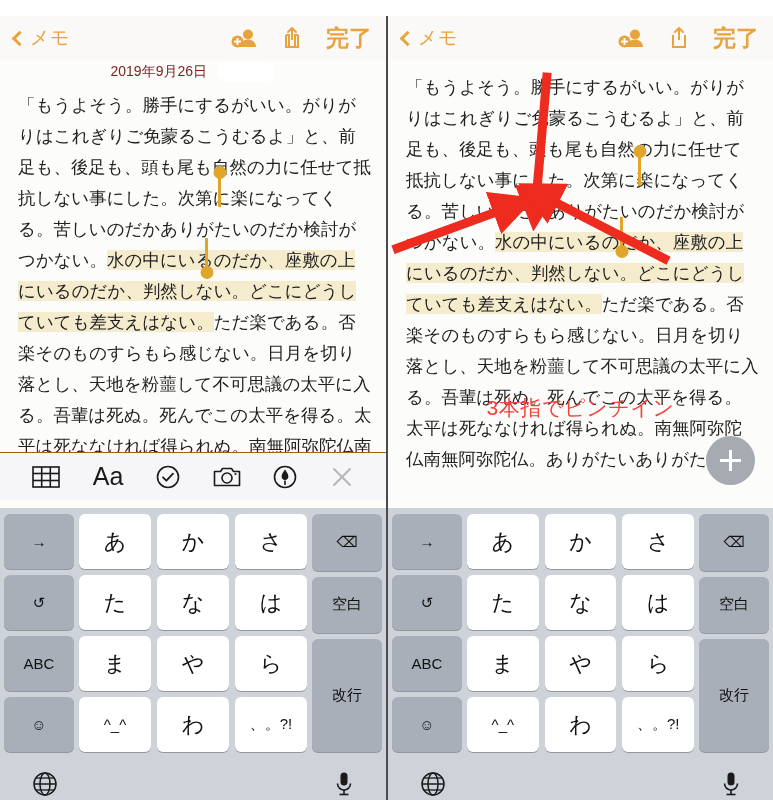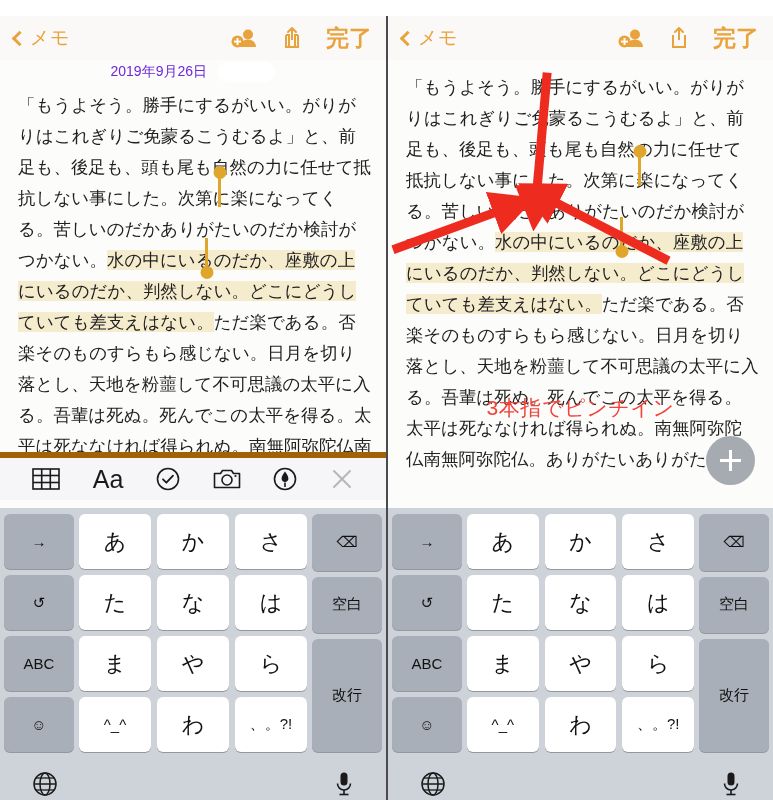--- a/index.html
+++ b/index.html
@@ -30,21 +30,21 @@
 
   .copy-popup {
     position: absolute; left: 50%; transform: translateX(-58%);
     top: 7px; background: #ffffff; border-radius: 16px;
     padding: 6px 30px; font-size: 14px; color: #1a1a1a;
     box-shadow: 0 1px 5px rgba(0,0,0,.18); cursor: pointer; white-space: nowrap;
   }
 
   
   .date-row { text-align: center; padding: 2px 0 6px; position: relative; }
-  .date-text { font-size: 14px; color: #6d28d9; }
+  .date-text { font-size: 14px; color: #7f1d1d; }
   .date-mask {
     display: inline-block; width: 58px; height: 20px; background: #ffffff;
     border-radius: 11px; vertical-align: middle; margin-left: 6px;
   }
   .note-body {
     padding: 2px 14px 0 18px; font-size: 17.4px; line-height: 31px;
     color: #202020; letter-spacing: .1px; position: relative;
   }
   .panel.right .note-body { padding-top: 12px; }
   .hl { background: #f5ebcd; }
@@ -70,21 +70,21 @@
     align-items: center; justify-content: center; cursor: pointer;
   }
   .fab .plus-h { position: absolute; width: 21px; height: 3px; background: #fff; }
   .fab .plus-v { position: absolute; width: 3px; height: 21px; background: #fff; }
 
   
   .edit-toolbar {
     position: absolute; left: 0; right: 0; top: 436px; height: 48px;
     background: #f6f6f8; display: flex; align-items: center;
     justify-content: space-around; padding: 0 16px;
-    border-top: 6px solid #a16207;
+    border-top: 1px solid #a16207;
   }
 
   
   .keyboard {
     position: absolute; left: 0; right: 0; bottom: 0; top: 492px;
     background: #ced2d9; display: flex; flex-direction: column;
     padding: 6px 4px 0;
   }
   .key {
     border-radius: 6px; display: flex; align-items: center; justify-content: center;

